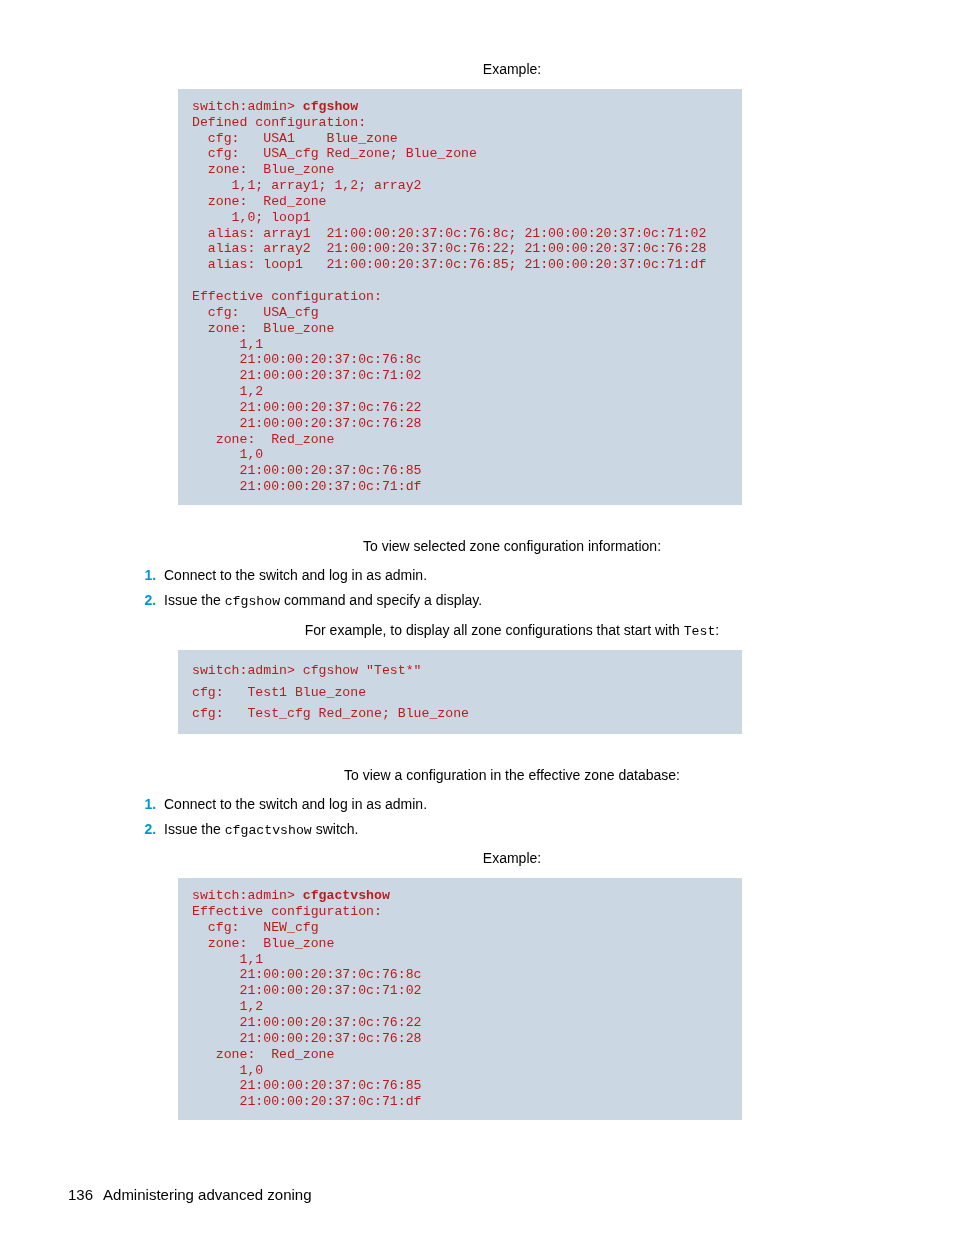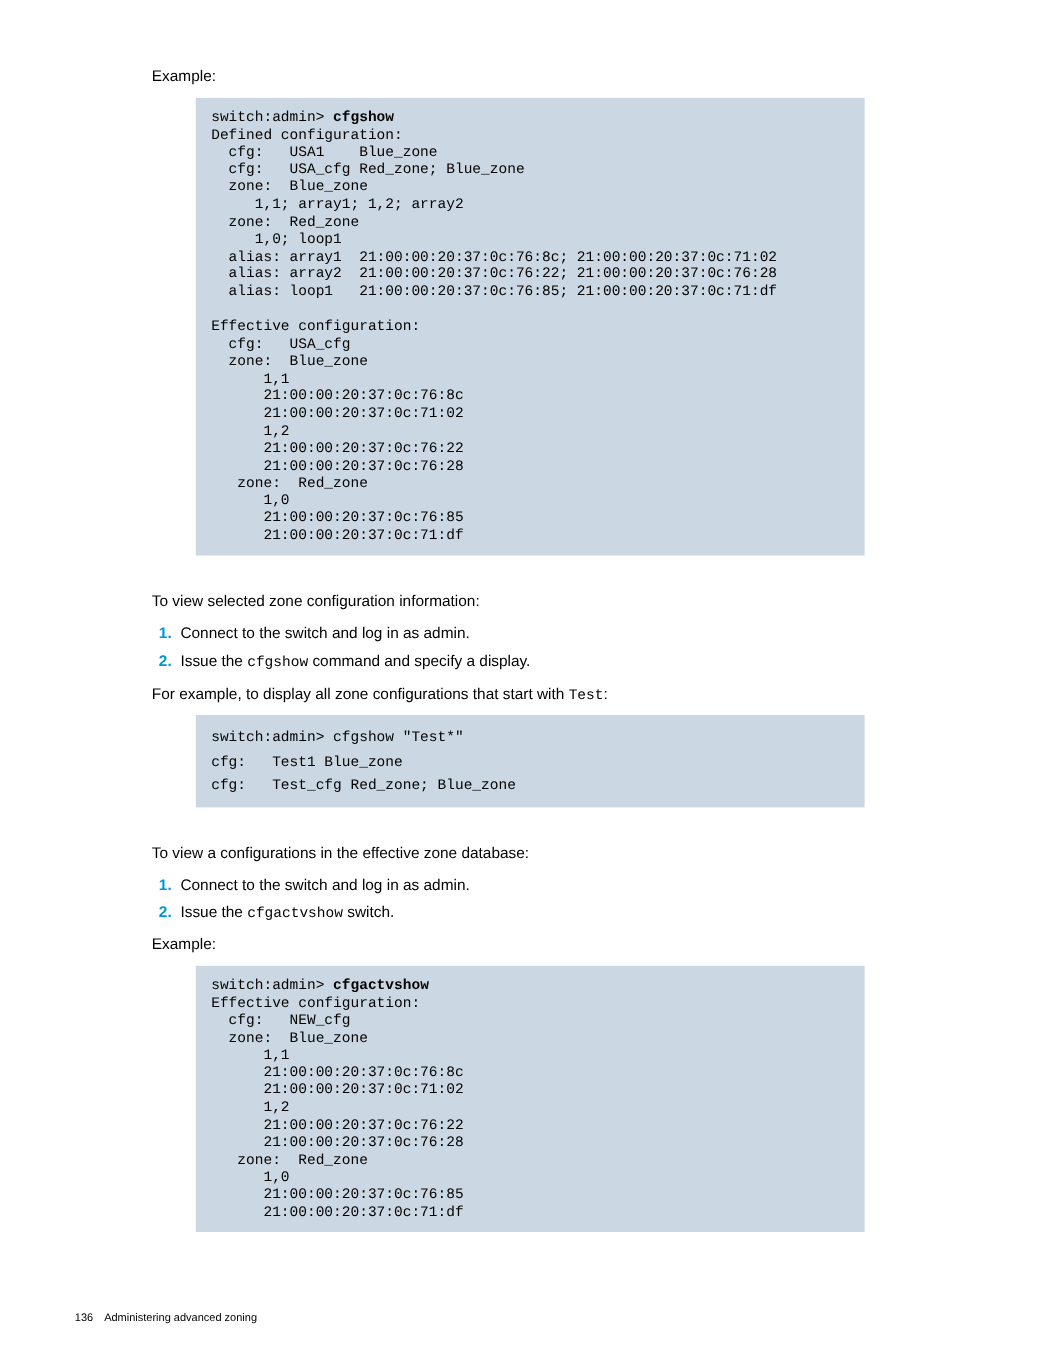--- a/index.html
+++ b/index.html
@@ -10,31 +10,32 @@
       margin: 0;
       padding: 60px 68px 40px 68px;
       width: 954px;
       box-sizing: border-box;
       background: #fff;
       line-height: 1.35;
     }
     .body-text {
       margin: 0 0 10px 70px;
       font-size: 14px;
+      text-align: center;
     }
     .codeblock {
       background: #cbd7e2;
       margin: 10px 0 28px 110px;
       padding: 10px 14px 10px 14px;
       font-family: "Courier New", Courier, monospace;
       font-size: 13.2px;
       line-height: 1.2;
       white-space: pre;
-      color: #000000;
-      width: 608px;
+      color: #b91c1c;
+      width: 564px;
       box-sizing: border-box;
     }
     .codeblock.loose {
       line-height: 1.6;
     }
     .bold { font-weight: bold; }
     ol {
       margin: 0 0 10px 70px;
       padding-left: 22px;
     }
@@ -47,21 +48,21 @@
       font-weight: bold;
     }
     .inline-code {
       font-family: "Courier New", Courier, monospace;
       font-size: 13.2px;
     }
     .footer {
       position: fixed;
       bottom: 30px;
       left: 68px;
-      font-size: 10px;
+      font-size: 15px;
     }
     .page-num {
       display: inline-block;
       margin-right: 10px;
     }
     .spacer-above { margin-top: 32px; }
   </style>
 </head>
 <body>
 
@@ -99,21 +100,21 @@
   <li><span>Connect to the switch and log in as admin.</span></li>
   <li><span>Issue the </span><span class="inline-code">cfgshow</span><span> command and specify a display.</span></li>
 </ol>
 
 <p class="body-text"><span>For example, to display all zone configurations that start with </span><span class="inline-code">Test</span><span>:</span></p>
 
 <div class="codeblock loose">switch:admin&gt; cfgshow "Test*"
 cfg:   Test1 Blue_zone
 cfg:   Test_cfg Red_zone; Blue_zone</div>
 
-<p class="body-text spacer-above">To view a configurations in the effective zone database:</p>
+<p class="body-text spacer-above">To view a configuration in the effective zone database:</p>
 
 <ol>
   <li><span>Connect to the switch and log in as admin.</span></li>
   <li><span>Issue the </span><span class="inline-code">cfgactvshow</span><span> switch.</span></li>
 </ol>
 
 <p class="body-text">Example:</p>
 
 <div class="codeblock"><span>switch:admin&gt; </span><span class="bold">cfgactvshow</span>
 <span>Effective configuration:

